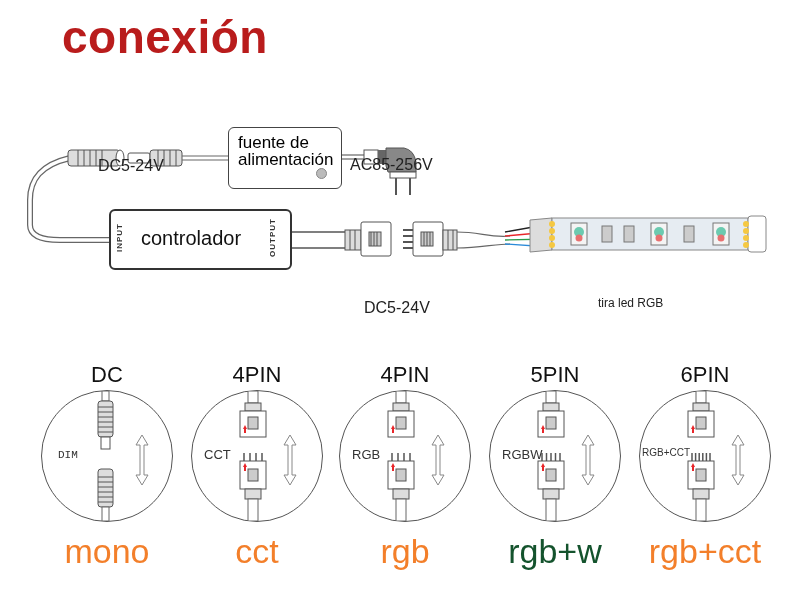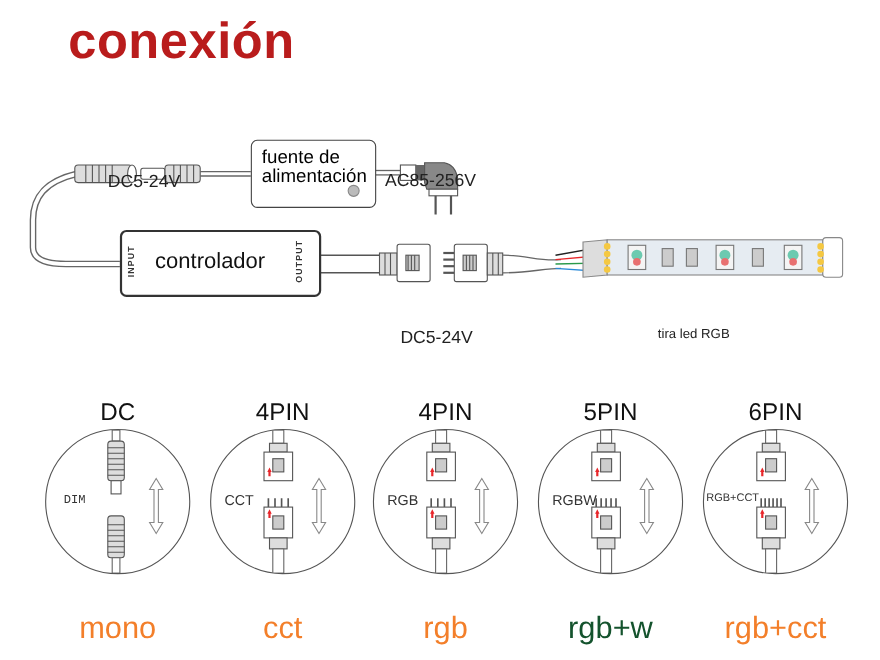--- a/index.html
+++ b/index.html
@@ -16,21 +16,21 @@
   #psu-led { right:14px; bottom:9px; width:9px; height:9px; border-radius:50%; background:#bbb; border:1px solid #888; }
   #ctrl-box { left:109px; top:209px; width:179px; height:57px; border:2px solid #333; border-radius:6px; background:#fff; }
   #ctrl-text { left:30px; top:16px; font-size:20px; color:#111; }
   .vert { font-size:8px; font-weight:bold; color:#333; letter-spacing:1px; transform-origin:center; white-space:nowrap; }
   #ctrl-input { left:-6px; top:22px; transform:rotate(-90deg); }
   #ctrl-output { left:142px; top:22px; transform:rotate(-90deg); }
   svg { position:absolute; left:0; top:0; }
   .pin-title { font-size:22px; color:#111; text-align:center; width:130px; }
   .circle { border:1.5px solid #555; border-radius:50%; width:130px; height:130px; }
   .clabel { font-size:13px; color:#333; }
-  .type-lbl { font-size:28px; color:#f37f2a; text-align:center; width:150px;margin-top:23px; }
+  .type-lbl { font-size:34px; color:#f37f2a; text-align:center; width:150px; }
 </style>
 </head>
 <body>
 
 <div id="title" class="abs">conexión</div>
 
 <svg width="800" height="600">
 
   <path d="M70,158 C40,165 30,180 30,200 L30,225 C30,235 40,240 60,240 L109,240" fill="none" stroke="#666" stroke-width="6"></path>
   <path d="M70,158 C40,165 30,180 30,200 L30,225 C30,235 40,240 60,240 L109,240" fill="none" stroke="#fff" stroke-width="3.5"></path>

